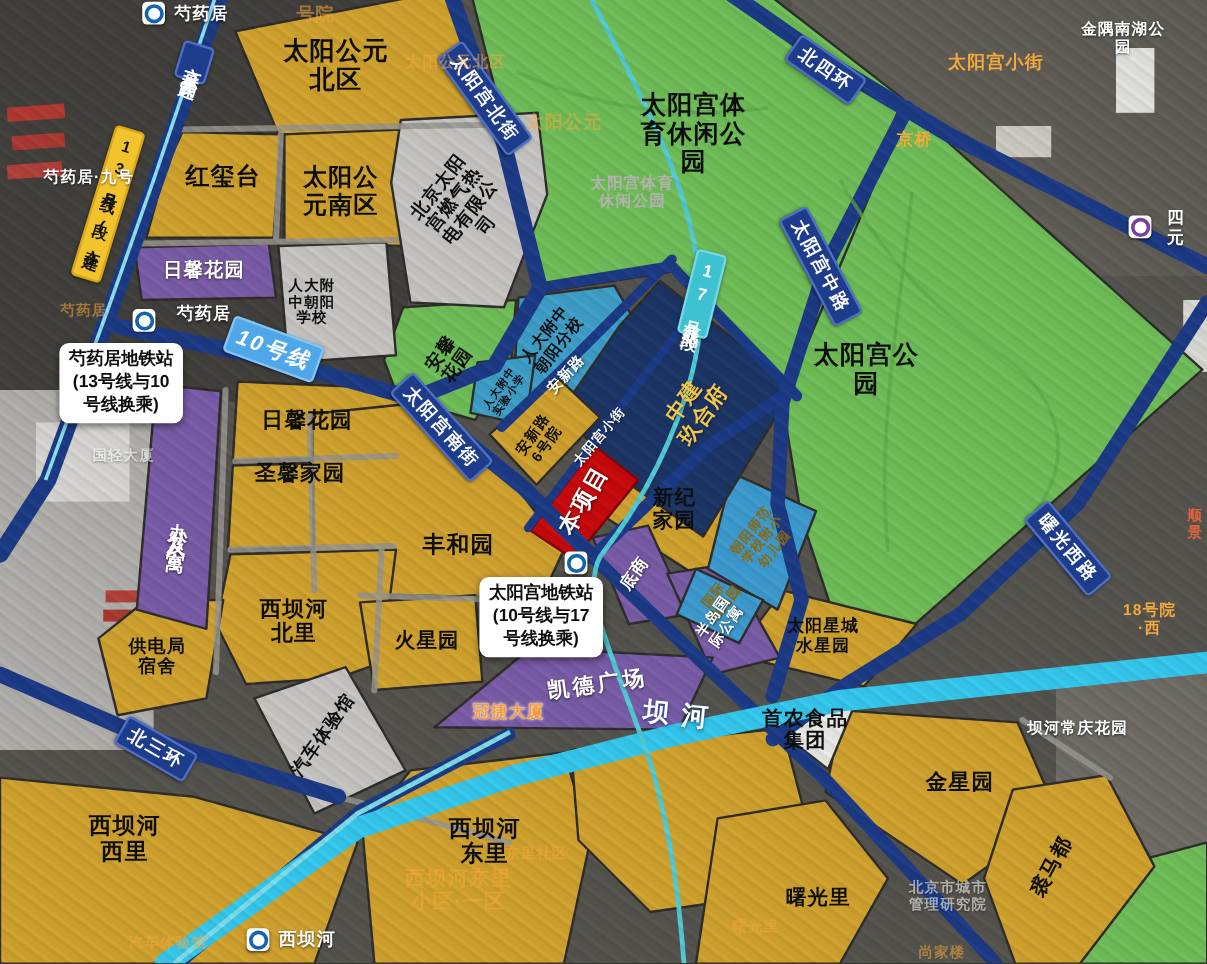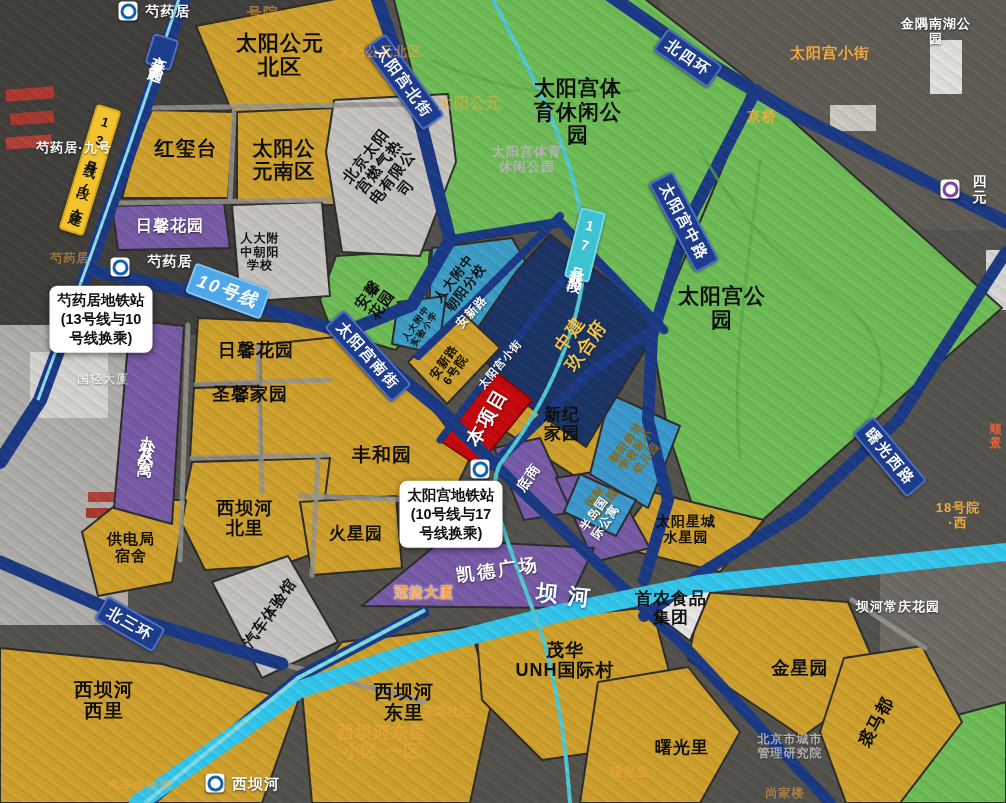--- a/index.html
+++ b/index.html
@@ -201,25 +201,23 @@
   <div class="lbl" style="left:245px;top:518px;font-size:18px;">西坝河
 北里</div>
   <div class="lbl" style="left:131px;top:548px;font-size:15px;">供电局
 宿舍</div>
   <div class="lbl" style="left:356px;top:534px;font-size:17px;">火星园</div>
   <div class="lbl" style="left:270px;top:613px;font-size:15px;transform:translate(-50%,-50%) rotate(-55deg);">汽车体验馆</div>
   <div class="lbl" style="left:104px;top:700px;font-size:19px;">西坝河
 西里</div>
   <div class="lbl" style="left:404px;top:702px;font-size:19px;">西坝河
 东里</div>
-  <div class="lbl" style="left:565px;top:660px;font-size:18px;">茂华
-UNH国际村</div>
   <div class="lbl" style="left:671px;top:608px;font-size:17px;">首农食品
 集团</div>
-  <div class="lbl" style="left:800px;top:668px;font-size:18px;">金星园</div>
+  <div class="lbl" style="left:800px;top:652px;font-size:18px;">金星园</div>
   <div class="lbl" style="left:682px;top:748px;font-size:17px;">曙光里</div>
   <div class="lbl" style="left:876px;top:722px;font-size:17px;transform:translate(-50%,-50%) rotate(-62deg);">裘马都</div>
 
   <div class="rb vert" style="left:162px;top:52px;transform:translate(-50%,-50%) rotate(17deg);">京承高速</div>
   <div class="rb vert yellow" style="left:90px;top:170px;font-size:13px;transform:translate(-50%,-50%) rotate(17deg);">13号线B段(在建)</div>
   <div class="rb l10" style="left:228px;top:291px;transform:translate(-50%,-50%) rotate(20deg);">10号线</div>
   <div class="rb vert l17" style="left:585px;top:245px;font-size:14px;transform:translate(-50%,-50%) rotate(14deg);">17号线北段</div>
   <div class="rb" style="left:404px;top:82px;transform:translate(-50%,-50%) rotate(54deg);">太阳宫北街</div>
   <div class="rb" style="left:368px;top:356px;transform:translate(-50%,-50%) rotate(48deg);">太阳宫南街</div>
   <div class="rb" style="left:684px;top:222px;transform:translate(-50%,-50%) rotate(62deg);">太阳宫中路</div>

